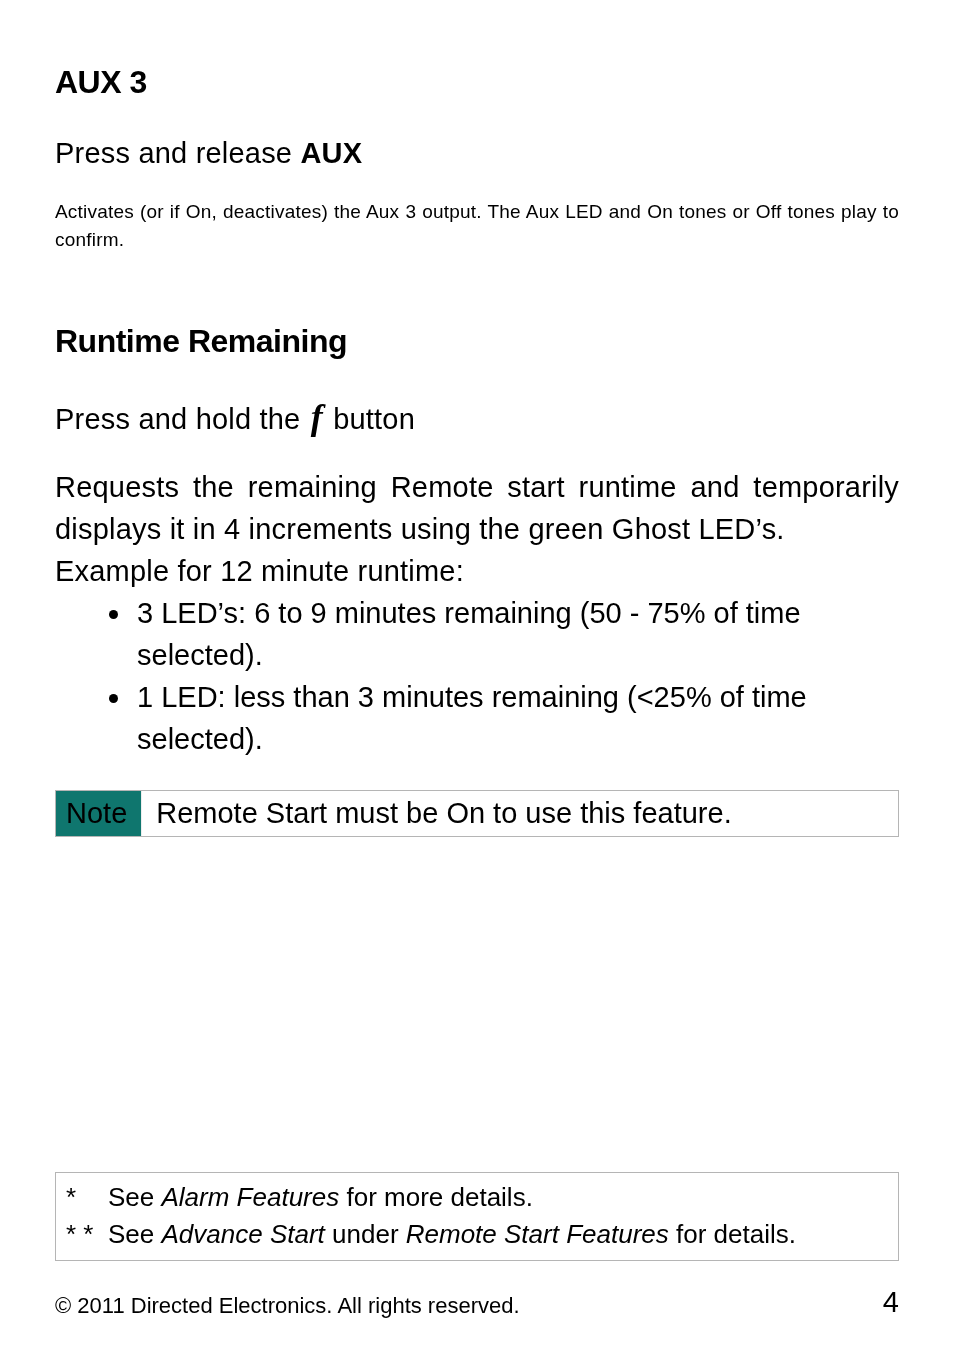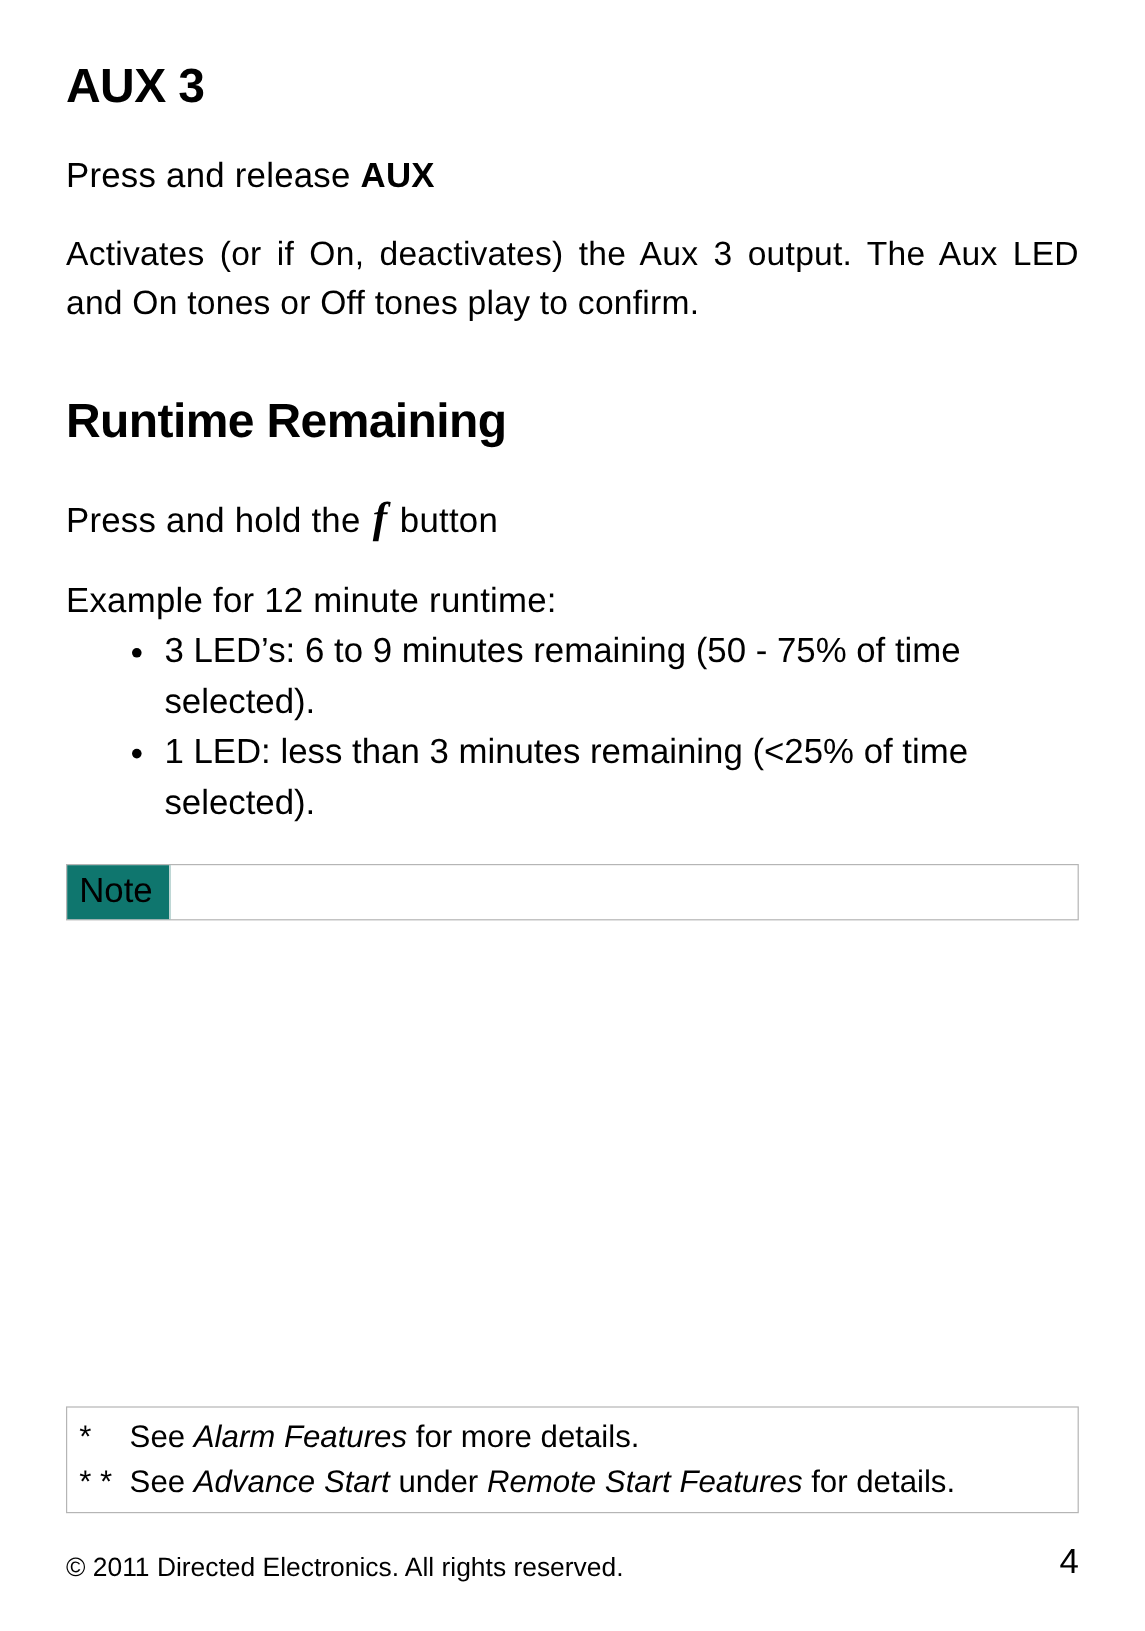--- a/index.html
+++ b/index.html
@@ -10,42 +10,43 @@
       font-family: "Futura", "Century Gothic", "Helvetica Neue", Arial, sans-serif;
       font-weight: 300;
       color: #000;
       position: relative;
       background: #fff;
     }
     .section-heading {
       font-family: "Futura Condensed", "Arial Narrow", Arial, sans-serif;
       font-stretch: condensed;
       font-weight: 600;
-      font-size: 40px;
+      font-size: 32px;
       letter-spacing: -0.5px;
       margin-bottom: 2px;
+      margin-top: 14px;
     }
     .instruction {
       font-size: 29px;
       font-weight: 300;
       margin-bottom: 28px;
       letter-spacing: 0.2px;
       margin-top: 36px;
     }
     .instruction .semi { font-weight: 400; }
     .instruction .heavy { font-weight: 700; }
     .f-glyph {
       font-family: "Brush Script MT", "Segoe Script", cursive;
       font-style: italic;
       font-weight: 700;
       font-size: 36px;
       padding: 0 2px;
     }
     .body-text {
-      font-size: 28px;
+      font-size: 19px;
       font-weight: 300;
       line-height: 1.45;
       text-align: justify;
       margin-bottom: 26px;
       letter-spacing: 0.2px;
     }
     .body-block {
       font-size: 29px;
       font-weight: 300;
       line-height: 1.45;
@@ -112,29 +113,31 @@
 <p class="body-text">Activates (or if On, deactivates) the Aux 3 output. The Aux LED and On tones or Off tones play to confirm.</p>
 
 <div class="section-gap"></div>
 
 <h2 class="section-heading">Runtime Remaining</h2>
 <p class="instruction">
   <span class="semi">Press</span><span> and </span><span class="semi">hold</span><span> the </span><span class="f-glyph">f</span><span> button</span>
 </p>
 
 <div class="body-block">
+  <p style="text-align:justify;">Requests the remaining Remote start runtime and temporarily displays it in 4 increments using the green Ghost LED’s.</p>
   <p>Example for 12 minute runtime:</p>
 </div>
 <ul class="bullets">
   <li>3 LED’s: 6 to 9 minutes remaining (50 - 75% of time selected).</li>
   <li>1 LED: less than 3 minutes remaining (&lt;25% of time selected).</li>
 </ul>
 
 <div class="note-box">
   <div class="note-label">Note</div>
+  <div class="note-text">Remote Start must be On to use this feature.</div>
 </div>
 
 <div class="footnotes-wrap">
   <div class="footnotes-box">
     <div>
       <span class="star">*</span><span>See </span><em>Alarm Features</em><span> for more details.</span>
     </div>
     <div>
       <span class="star">* *</span><span>See </span><em>Advance Start</em><span> under </span><em>Remote Start Features</em><span> for details.</span>
     </div>

